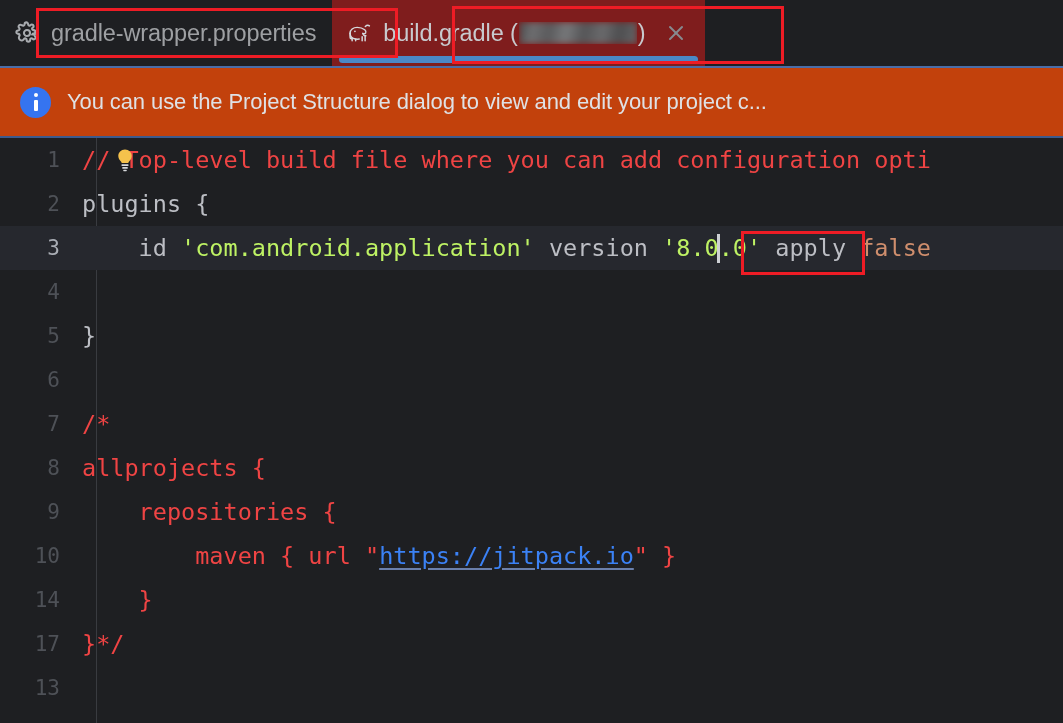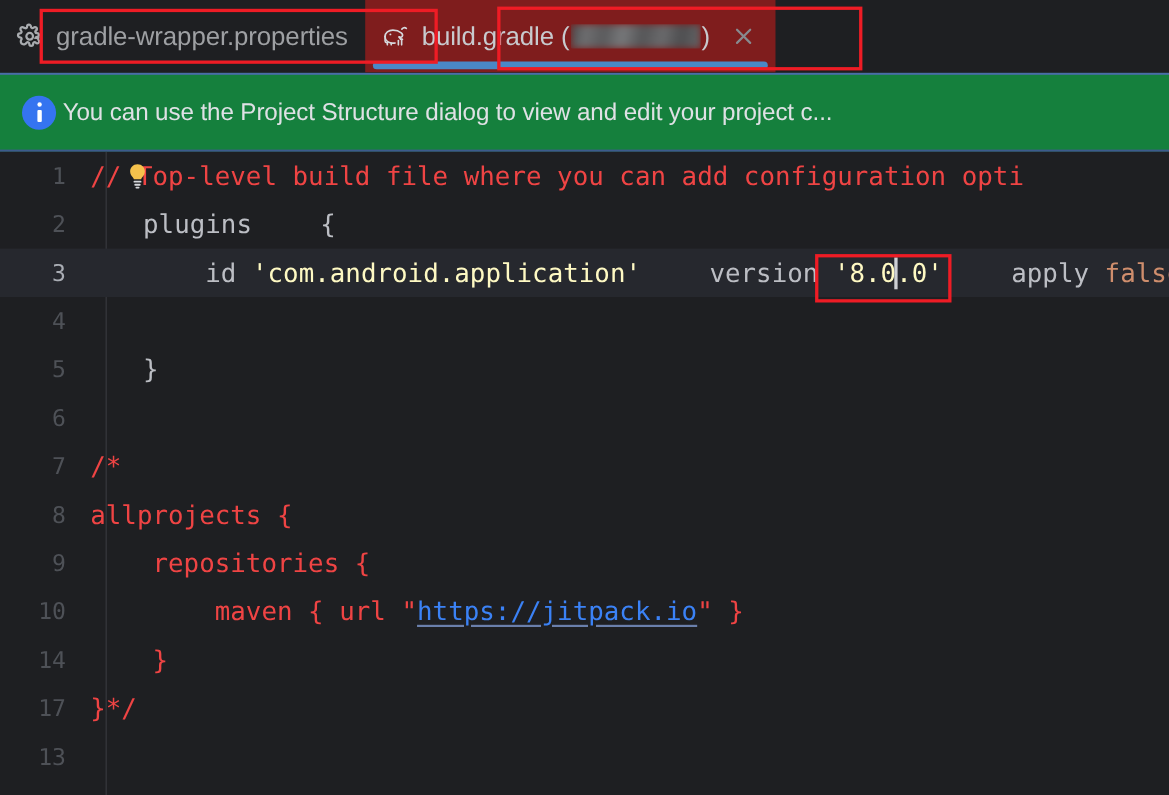--- a/index.html
+++ b/index.html
@@ -98,30 +98,30 @@
         #4a4a4c 0%, #6e6e70 12%, #5a5a5c 26%, #77787a 40%,
         #555557 55%, #6a6a6c 70%, #4e4e50 84%, #656567 100%);
     filter: blur(3.2px);
     color: transparent;
   }
 
   
   .notification {
     height: 72px;
     box-sizing: border-box;
-    background: #15803d;
+    background: #c2410c;
     border-top: 2px solid #4a6severa;
     border-top: 2px solid #4c6severa;
     border-top: 2px solid #4a6da8;
     border-bottom: 2px solid #3d5party;
     border-bottom: 2px solid #3d5a8c;
     display: flex;
     align-items: center;
     padding-left: 20px;
-    gap: 6px;
+    gap: 16px;
   }
   .info-icon {
     width: 31px;
     height: 31px;
     border-radius: 50%;
     background: #3574f0;
     flex: none;
     display: flex;
     align-items: center;
     justify-content: center;
@@ -193,23 +193,23 @@
   }
   .code-text {
     font-family: "DejaVu Sans Mono", monospace;
     font-size: 23.5px;
     color: #bcbec4;
     letter-spacing: 0px;
     padding-left: 4px;
     white-space: pre;
   }
   .tok-comment { color: #ef4444; }
-  .tok-string  { color: #fef9c3; }
+  .tok-string  { color: #bef264; }
   .tok-kw      { color: #cf8e6d; }
-  .tok-plain   { color: #bcbec4; margin-left: 48px; }
+  .tok-plain   { color: #bcbec4; }
   .tok-link    { color: #3b82f6; text-decoration: underline; text-decoration-color: #6a7fab; text-underline-offset: 4px; }
   .squiggly {
     text-decoration-style: wavy;
     text-decoration-color: #4a7a55;
     text-underline-offset: 5px;
     text-decoration-thickness: 1.5px;
   }
   .bulb {
     position: absolute;
     left: 112px;

